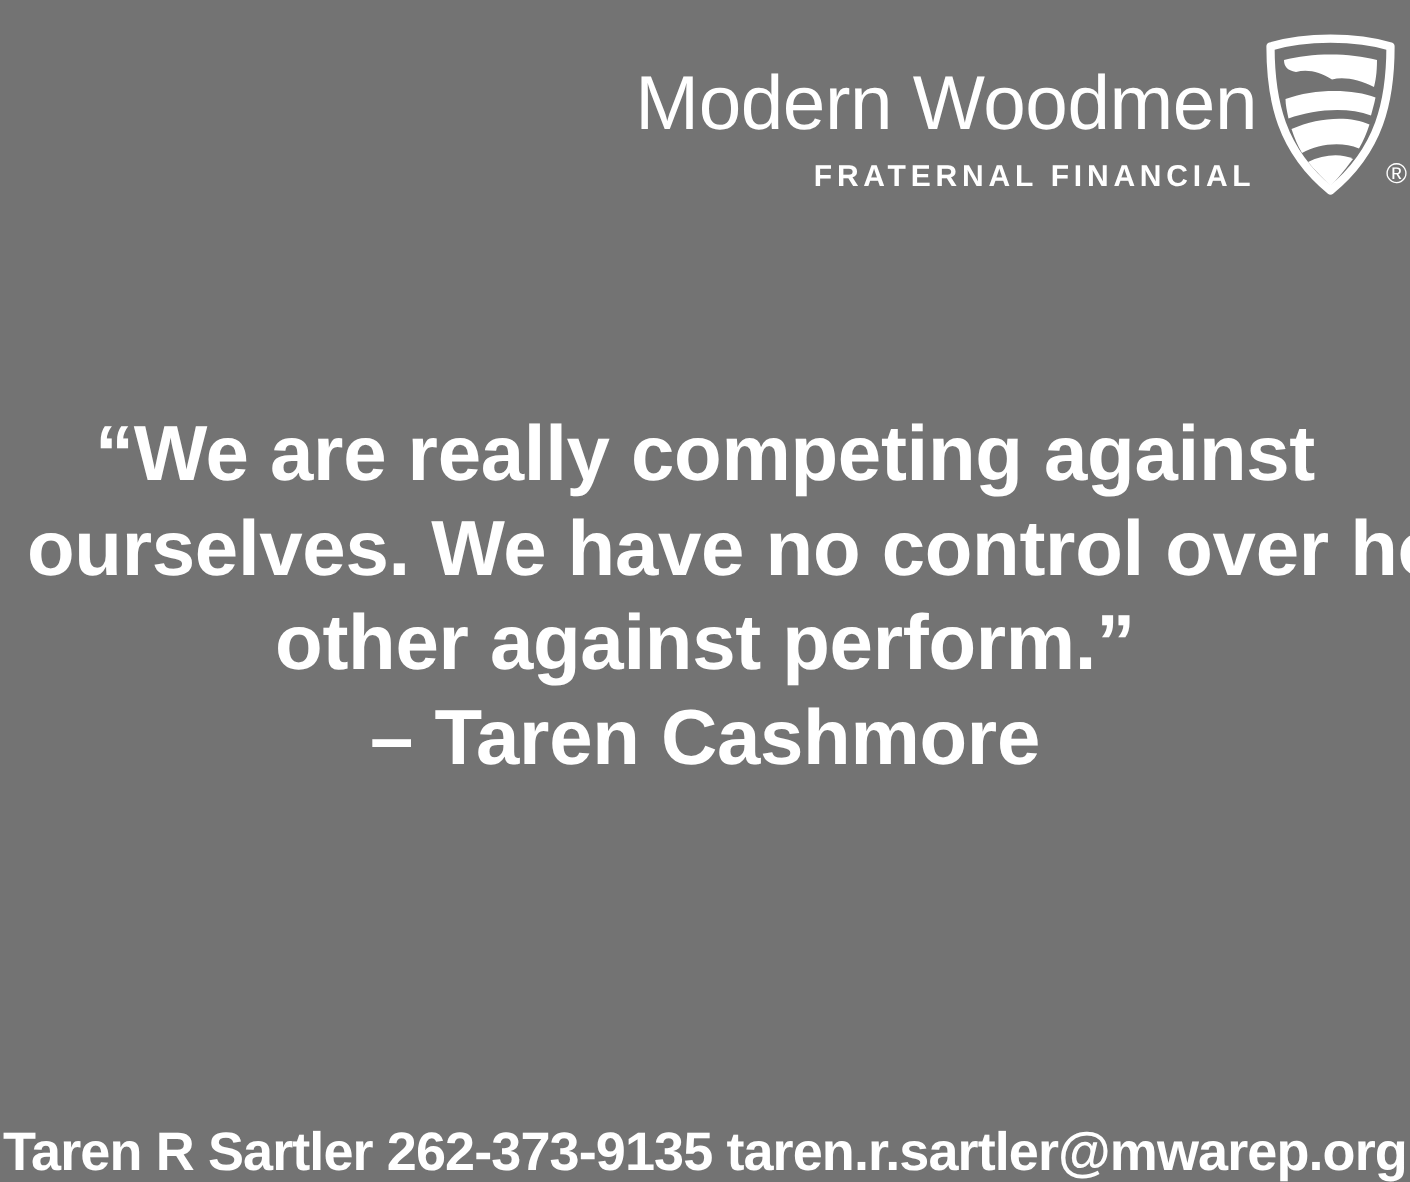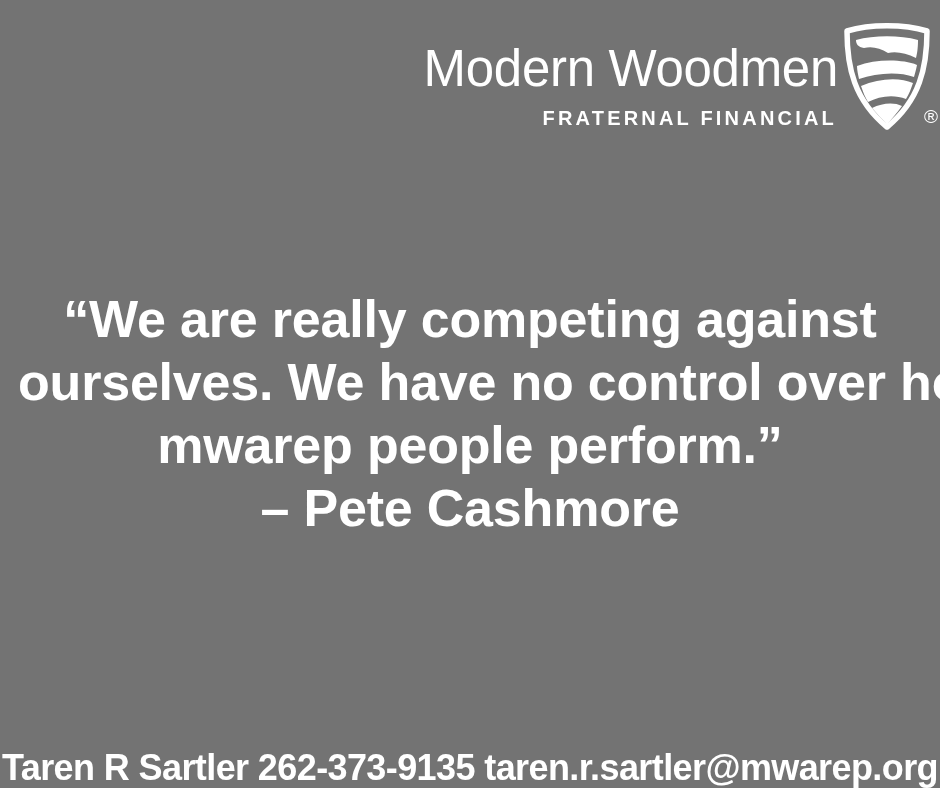--- a/index.html
+++ b/index.html
@@ -80,21 +80,21 @@
     font-family: "Liberation Sans", sans-serif;
     font-size: 19px;
     line-height: 1;
   }
 
   
   #quote-block {
     position: absolute;
     left: 0;
     right: 0;
-    top: 288px;
+    top: 272px;
     text-align: center;
     padding: 0 18px;
     box-sizing: border-box;
   }
   .quote-line {
     color: #ffffff;
     font-family: "Liberation Sans", sans-serif;
     font-weight: 700;
     font-size: 52px;
     line-height: 63px;
@@ -156,19 +156,19 @@
                  C38 97, 33 92, 28 86 Z" fill="#ffffff"></path>
       </svg>
       <span id="logo-registered-mark">®</span>
     </div>
 
   </div>
 
   <div id="quote-block">
     <div class="quote-line">“We are really competing against</div>
     <div class="quote-line">ourselves. We have no control over how</div>
-    <div class="quote-line">mwarep people perform.”</div>
-    <div id="quote-attribution">– Pete Cashmore</div>
+    <div class="quote-line">other against perform.”</div>
+    <div id="quote-attribution">– Taren Cashmore</div>
   </div>
 
   <div id="footer-contact">Taren R Sartler 262-373-9135 taren.r.sartler@mwarep.org</div>
 
 </div>
 
 </body></html>

